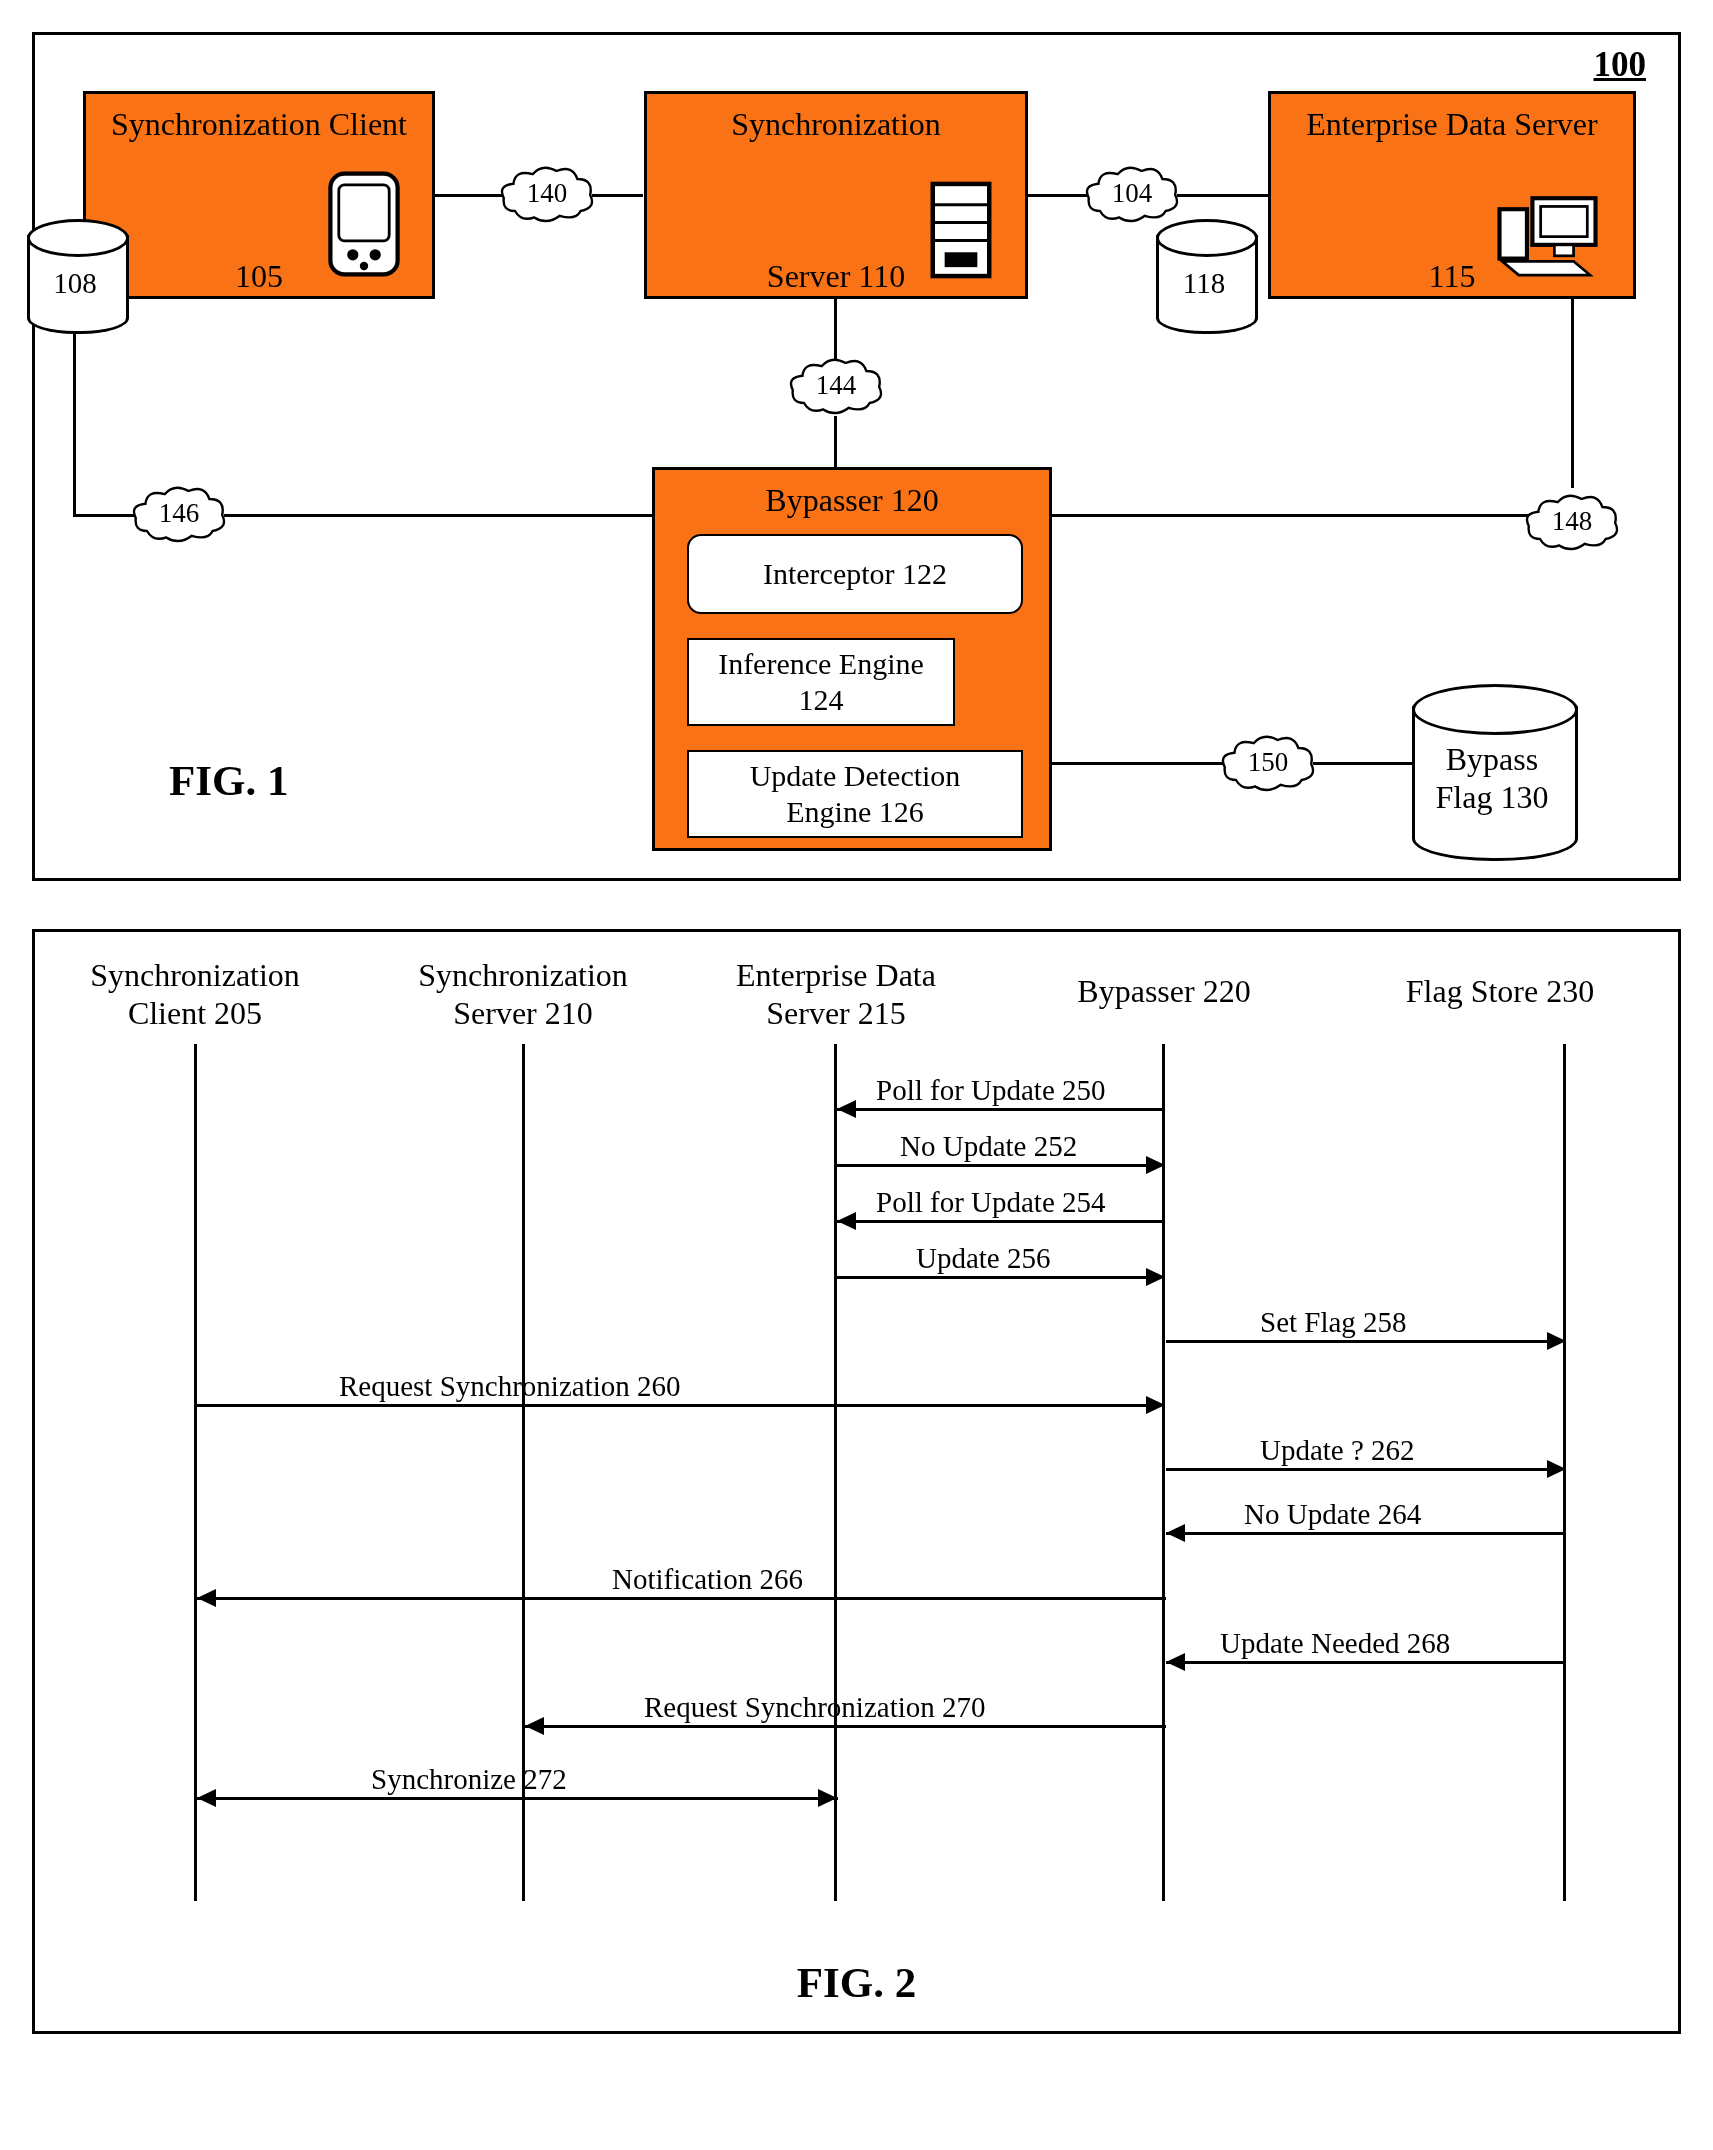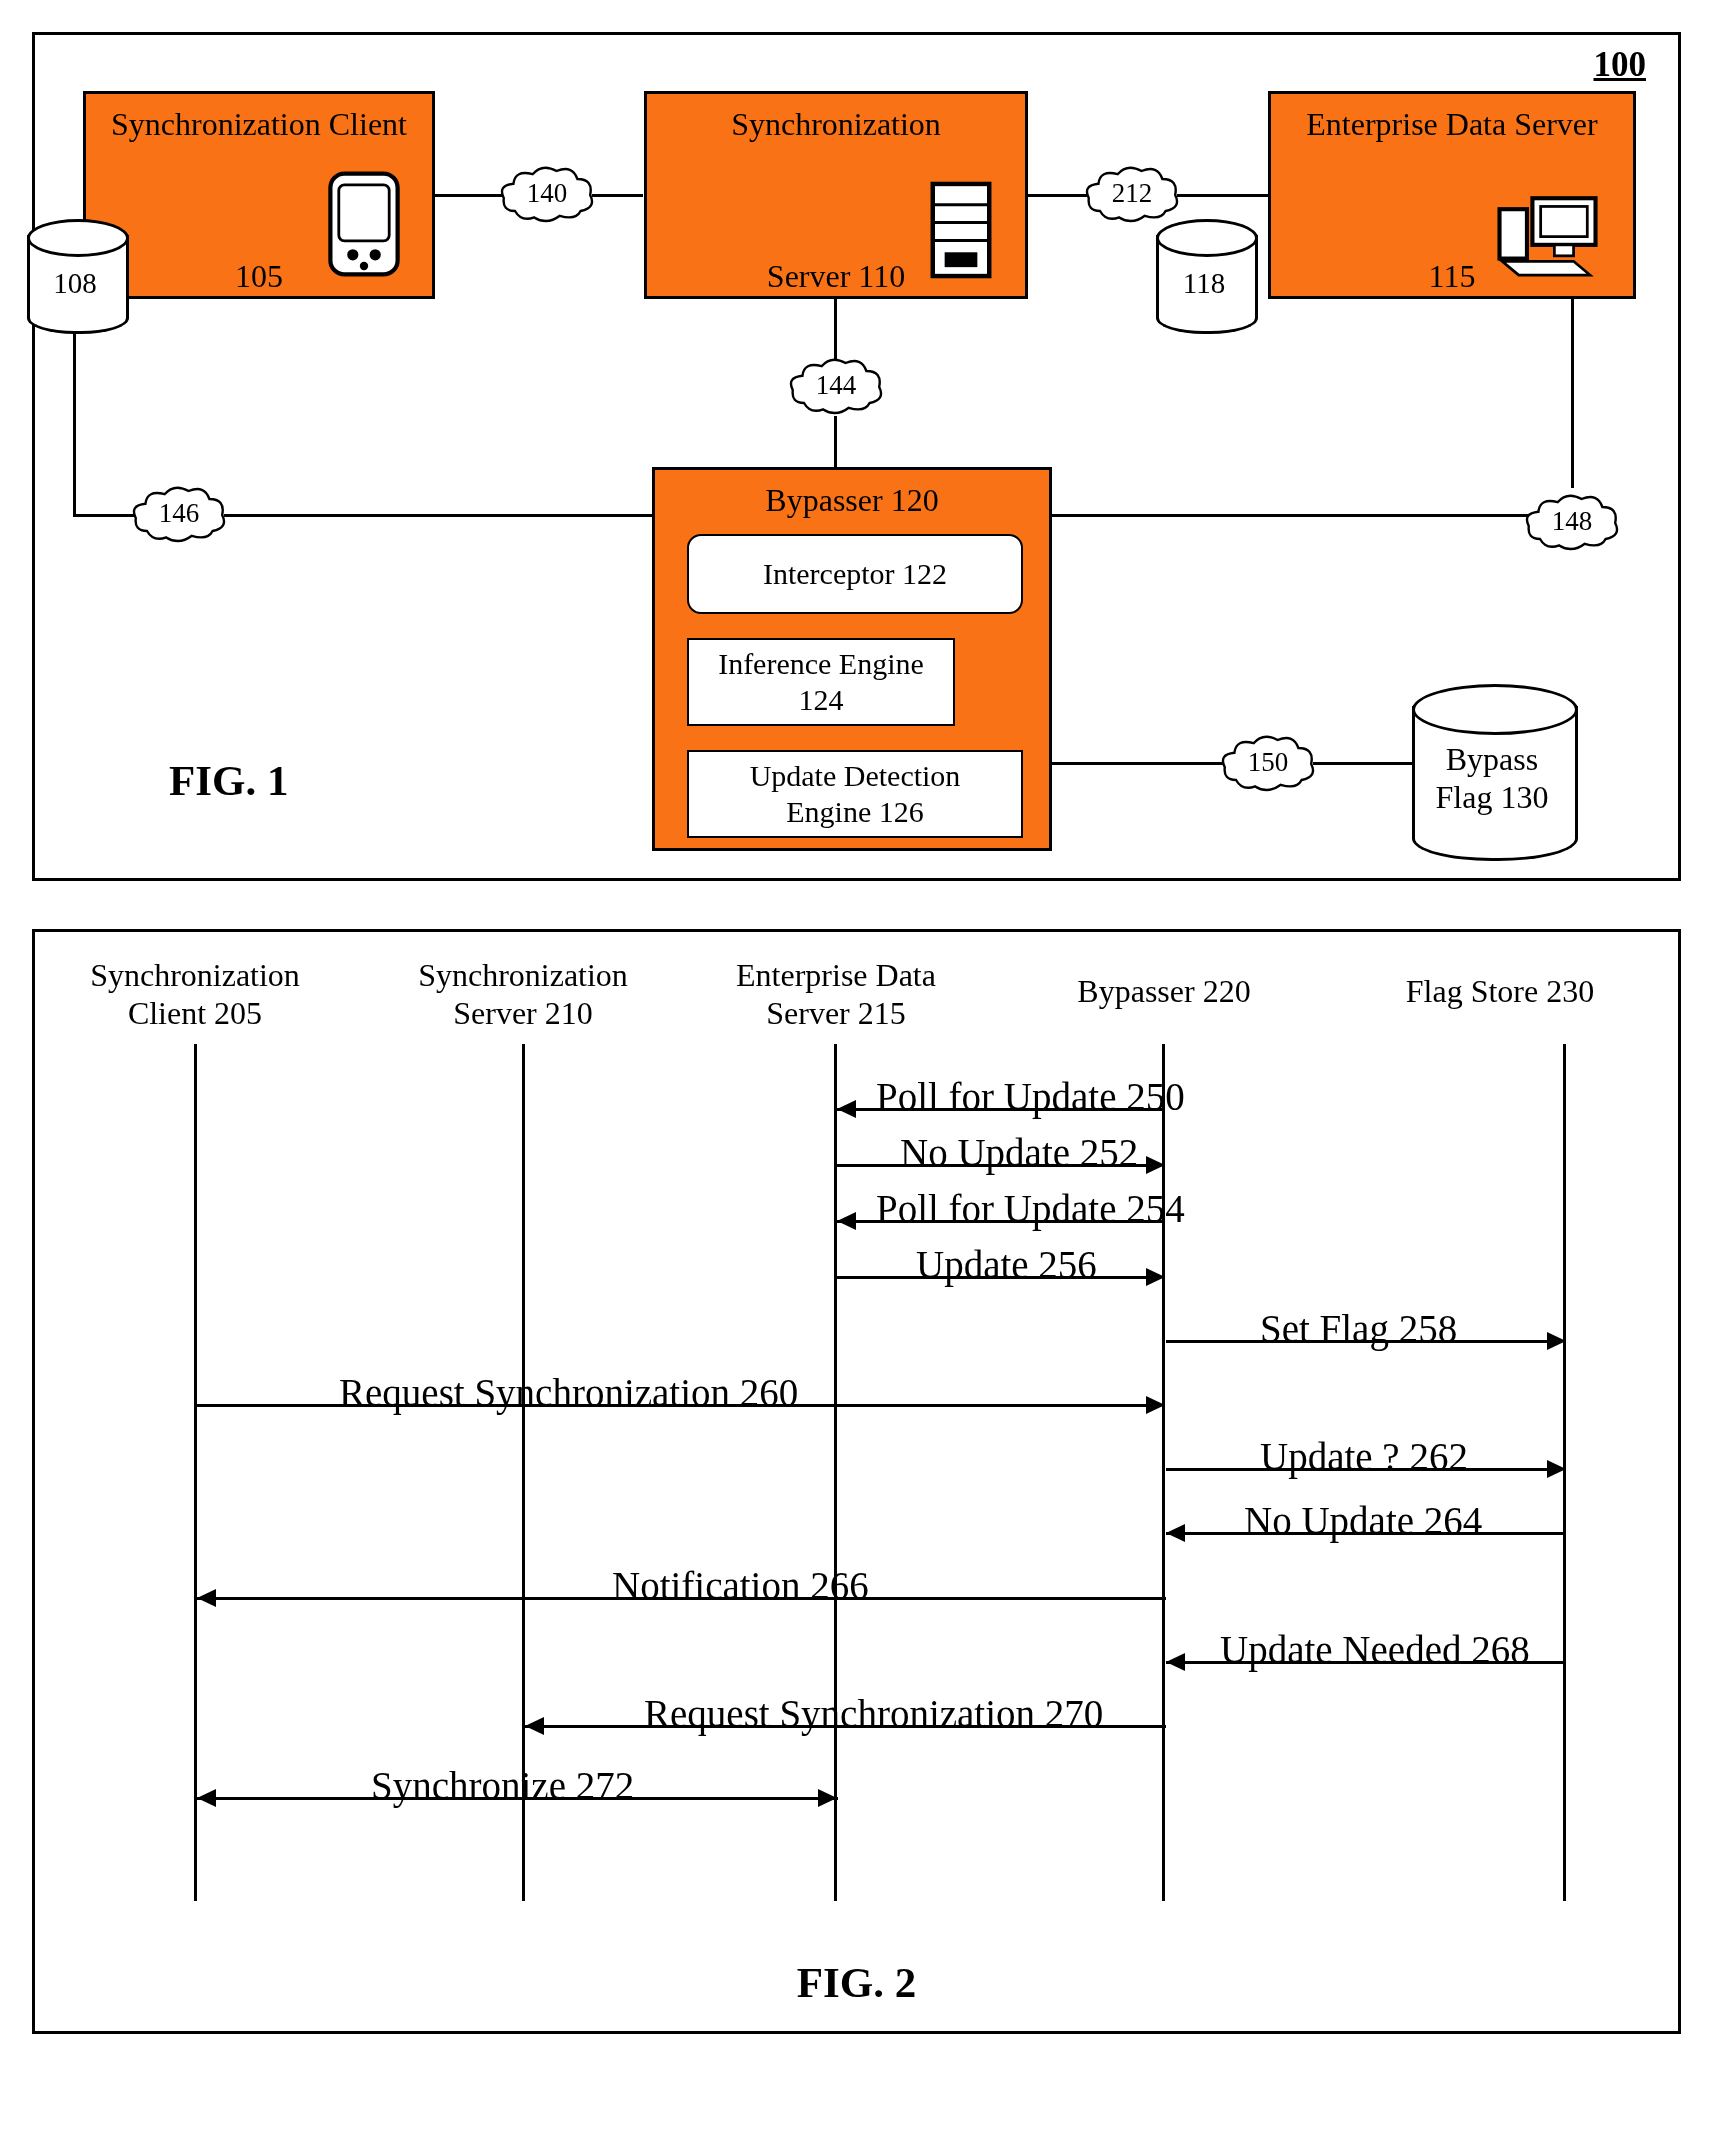--- a/index.html
+++ b/index.html
@@ -159,21 +159,21 @@
     top: 24px;
     width: 0; height: 0;
     border-top: 9.6px solid transparent;
     border-bottom: 9.6px solid transparent;
   }
   .arrow-row .head-r { border-left: 19px solid #000; }
   .arrow-row .head-l { border-right: 19px solid #000; }
   .arrow-row .txt {
     position: absolute;
     top: -1.6px;
-    font-size: 39px;
+    font-size: 29px;
     white-space: nowrap;
   }
   .fig2-title {
     position: absolute;
     left: 50%;
     transform: translateX(-50%);
     bottom: 24px;
     font-size: 43px;
     font-weight: bold;
   }
@@ -259,21 +259,21 @@
   <div class="cloud" style="left:464px; top:128px;">
     <svg viewBox="0 0 120 80">
           <path d="M20 60 Q4 60 6 44 Q-2 28 18 26 Q20 8 42 14 Q54 0 72 10 Q92 2 98 20 Q118 20 114 40 Q122 56 102 60 Q96 72 76 66 Q60 78 44 68 Q28 74 20 60 Z" fill="#fff" stroke="#000" stroke-width="3"></path>
         </svg>
     <span>140</span>
   </div>
   <div class="cloud" style="left:1049px; top:128px;">
     <svg viewBox="0 0 120 80">
           <path d="M20 60 Q4 60 6 44 Q-2 28 18 26 Q20 8 42 14 Q54 0 72 10 Q92 2 98 20 Q118 20 114 40 Q122 56 102 60 Q96 72 76 66 Q60 78 44 68 Q28 74 20 60 Z" fill="#fff" stroke="#000" stroke-width="3"></path>
         </svg>
-    <span>212</span>
+    <span>104</span>
   </div>
   <div class="cloud" style="left:753px; top:320px;">
     <svg viewBox="0 0 120 80">
           <path d="M20 60 Q4 60 6 44 Q-2 28 18 26 Q20 8 42 14 Q54 0 72 10 Q92 2 98 20 Q118 20 114 40 Q122 56 102 60 Q96 72 76 66 Q60 78 44 68 Q28 74 20 60 Z" fill="#fff" stroke="#000" stroke-width="3"></path>
         </svg>
     <span>144</span>
   </div>
   <div class="cloud" style="left:96px; top:448px;">
     <svg viewBox="0 0 120 80">
           <path d="M20 60 Q4 60 6 44 Q-2 28 18 26 Q20 8 42 14 Q54 0 72 10 Q92 2 98 20 Q118 20 114 40 Q122 56 102 60 Q96 72 76 66 Q60 78 44 68 Q28 74 20 60 Z" fill="#fff" stroke="#000" stroke-width="3"></path>

